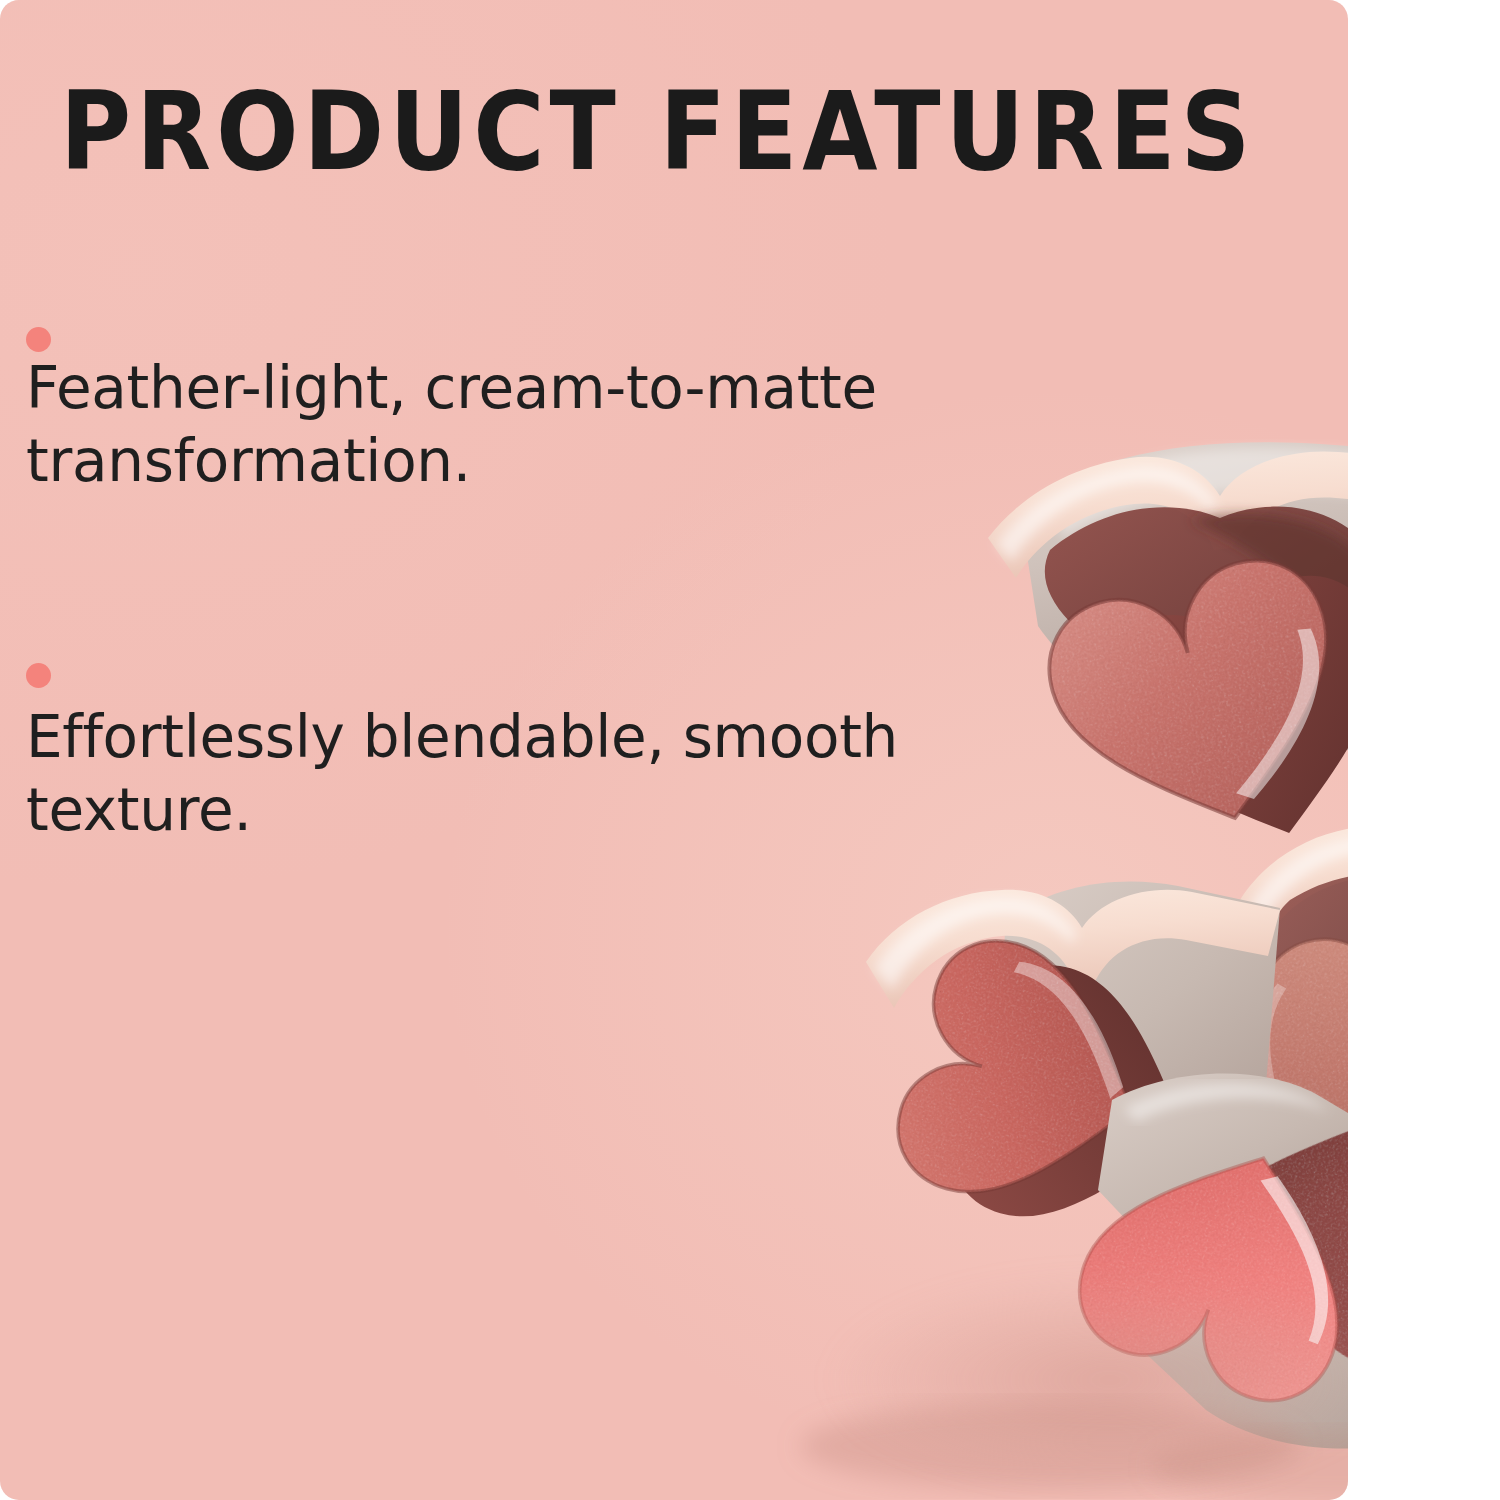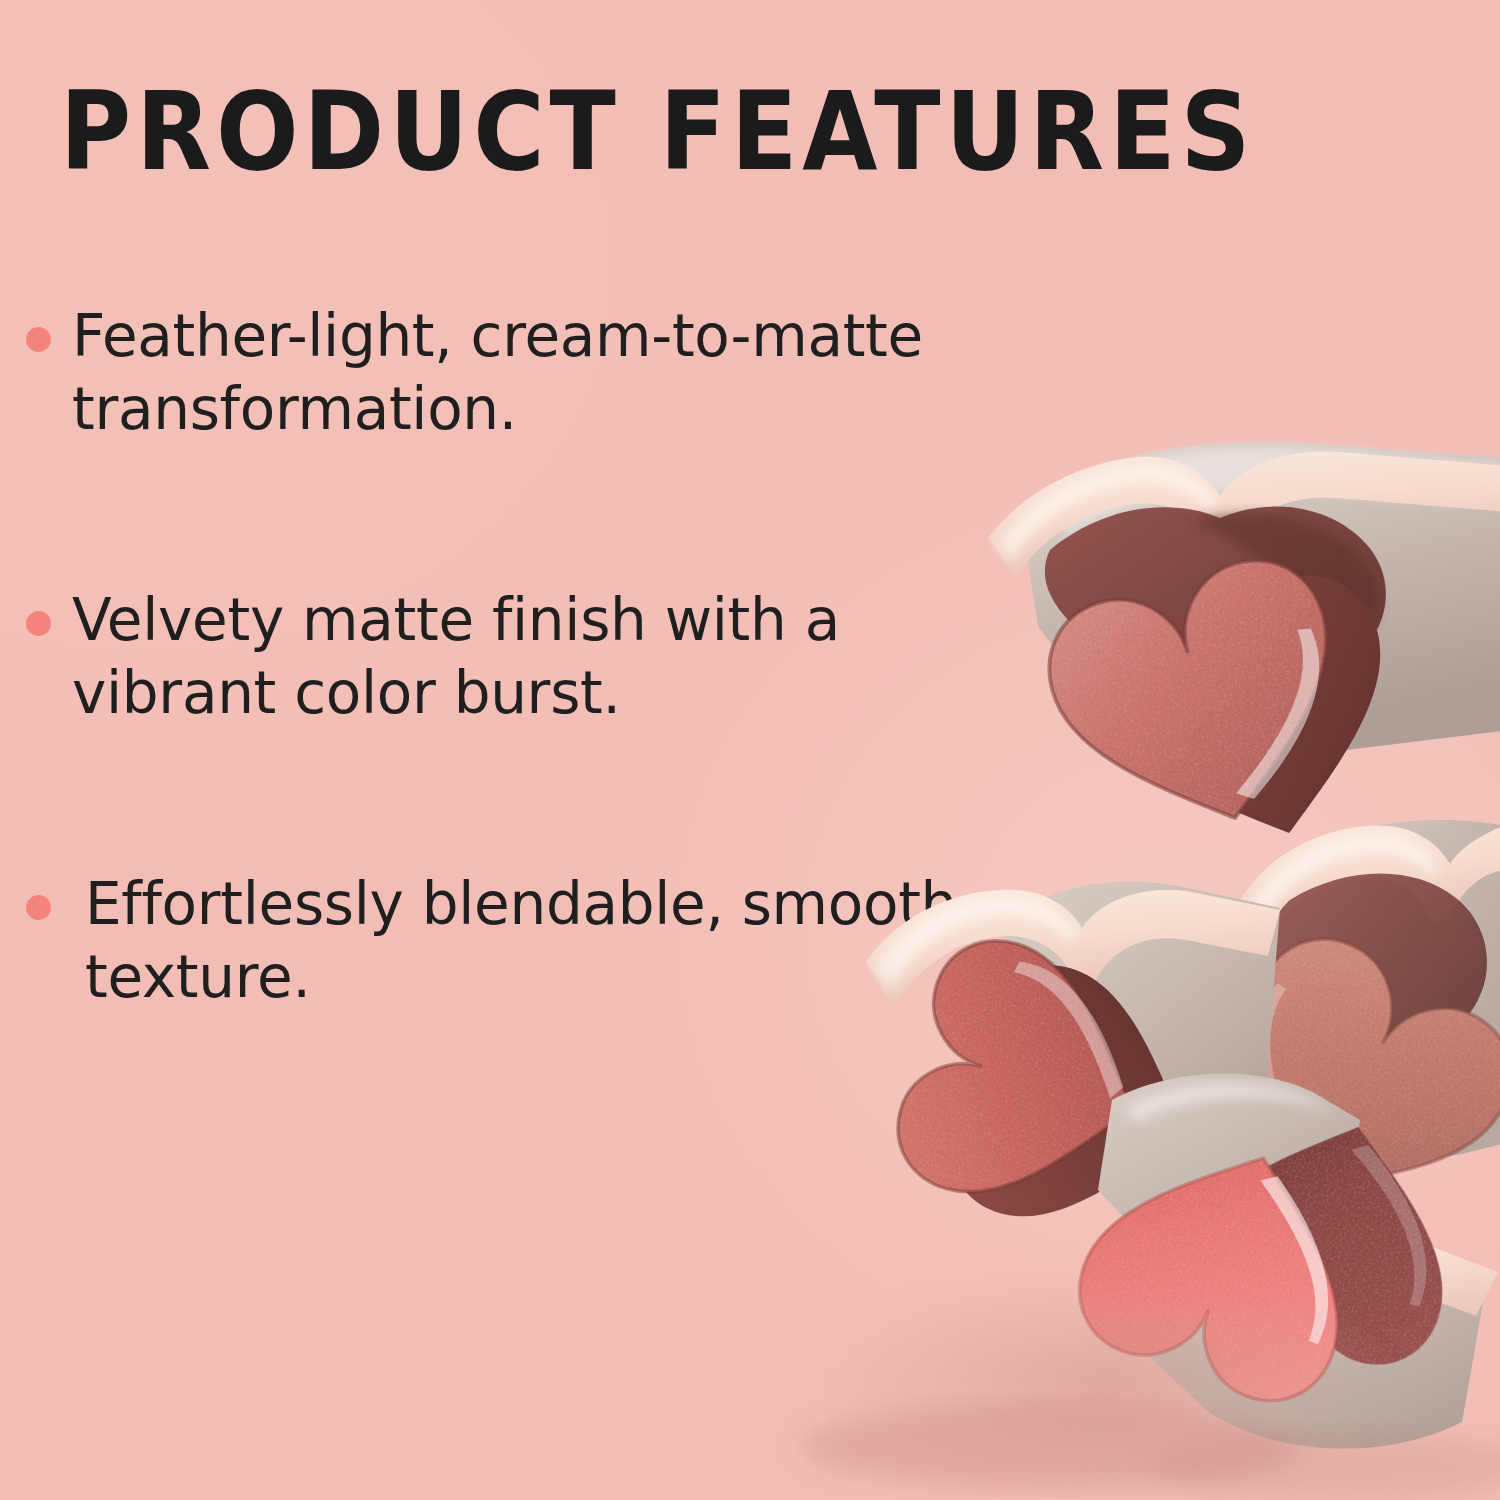--- a/index.html
+++ b/index.html
@@ -2,25 +2,26 @@
 <html><head>
 <meta charset="utf-8">
 <style>
   html, body {
     margin: 0;
     padding: 0;
     background: #ffffff;
   }
   #canvas {
     position: relative;
-    width: 1500px;
+    width: 1348px;
     height: 1500px;
     overflow: hidden;
     background: #f2bdb5;
     font-family: "Liberation Sans", sans-serif;
+    border-radius: 19px;
   }
 
   
   .bg-wash {
     position: absolute;
     inset: 0;
     background:
       radial-gradient(ellipse 900px 800px at 78% 62%, rgba(247,210,200,0.55) 0%, rgba(242,189,181,0) 68%),
       radial-gradient(ellipse 1100px 900px at 10% 18%, rgba(246,200,192,0.35) 0%, rgba(242,189,181,0) 70%);
     pointer-events: none;
@@ -46,20 +47,21 @@
     position: absolute;
     left: 26px;
     top: 300px;
     width: 1000px;
   }
   .feature-item {
     position: relative;
     display: flex;
     align-items: flex-start;
     margin-bottom: 138px;
+    flex-direction: column;
   }
   .feature-item:last-child { margin-bottom: 0; gap: 13px; }
 
   .bullet-dot {
     flex: 0 0 auto;
     width: 25px;
     height: 25px;
     border-radius: 50%;
     background: #f4837c;
     margin-top: 27px;
@@ -108,24 +110,20 @@
 
   <div class="page-title">PRODUCT FEATURES</div>
 
   <div class="features">
 
     <div class="feature-item">
       <span class="bullet-dot"></span>
       <span class="feature-text">Feather-light, cream-to-matte transformation.</span>
     </div>
 
-    <div class="feature-item">
-      <span class="bullet-dot"></span>
-      <span class="feature-text">Velvety matte finish with a vibrant color burst.</span>
-    </div>
 
     <div class="feature-item">
       <span class="bullet-dot"></span>
       <span class="feature-text">Effortlessly blendable, smooth texture.</span>
     </div>
 
   </div>
 
   <div class="product-photo">
 

